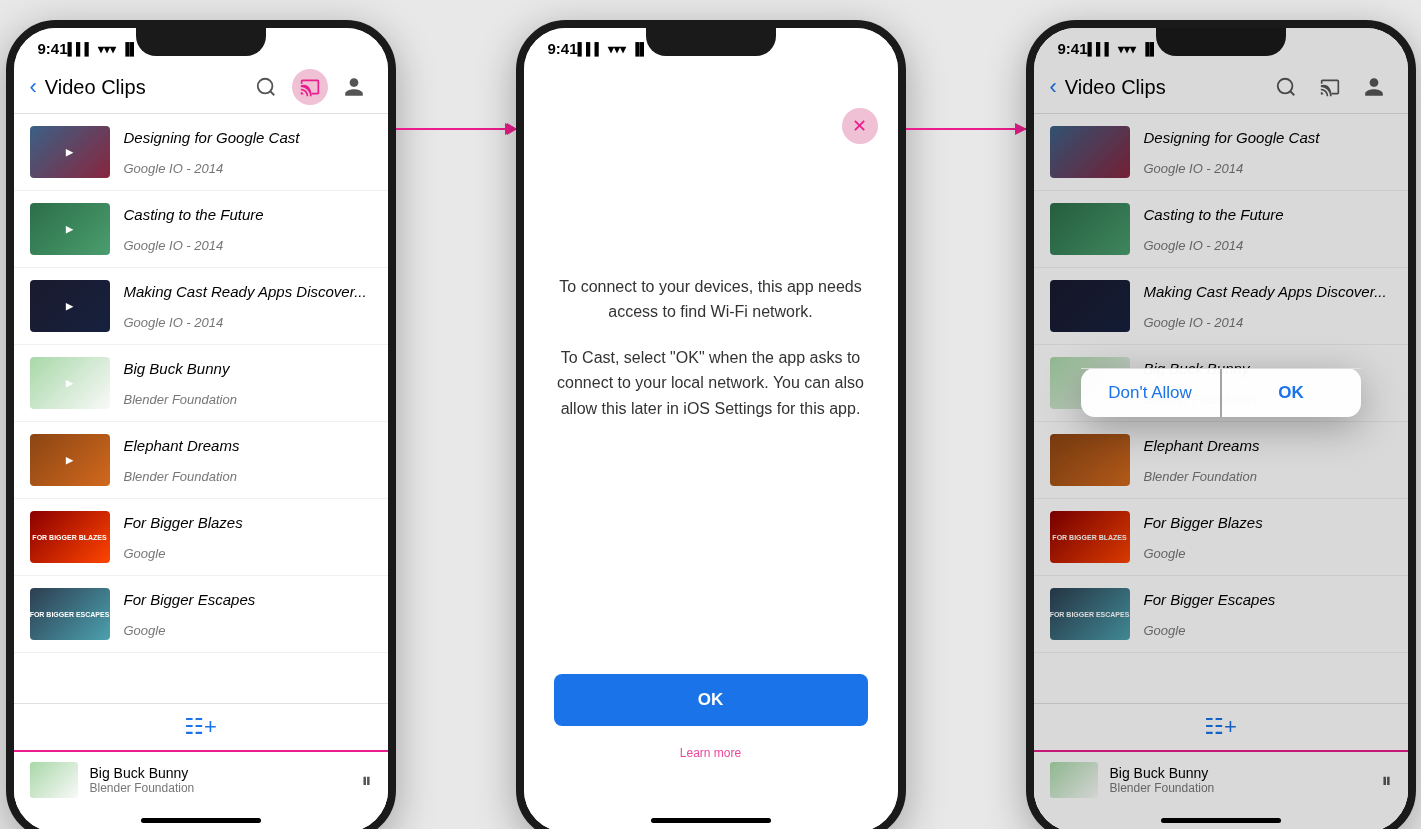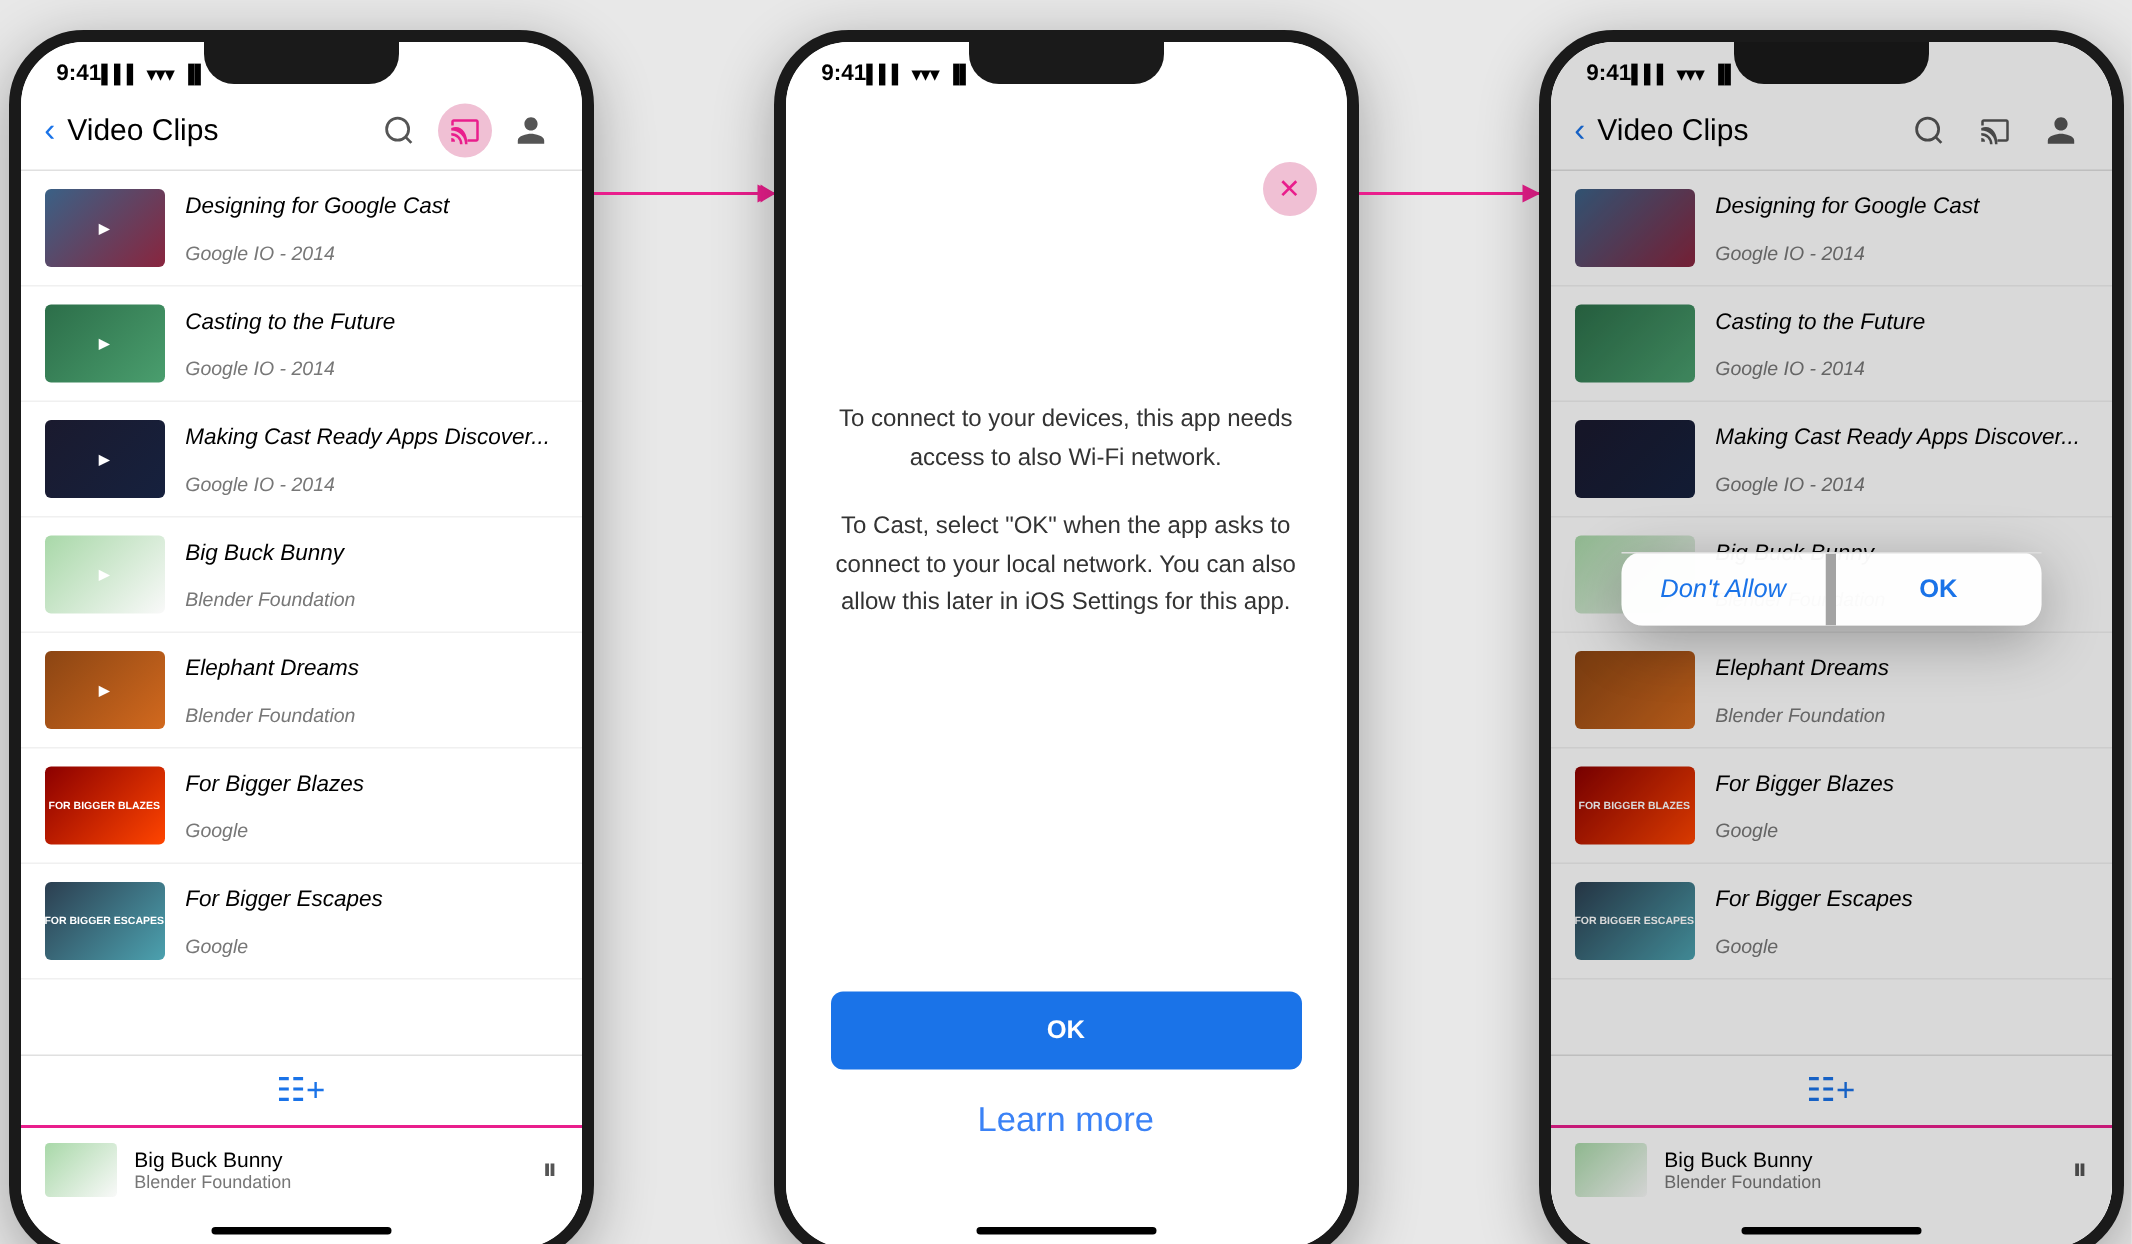--- a/index.html
+++ b/index.html
@@ -293,22 +293,22 @@
       padding: 16px;
       font-size: 17px;
       font-weight: 600;
       cursor: pointer;
       width: 100%;
     }
 
     .btn-learn {
       background: transparent;
       border: none;
-      color: #3b82f6;
-      font-size: 23px;
+      color: #ec4899;
+      font-size: 12px;
       cursor: pointer;
       padding: 8px;
     }
 
     
     .arrow-container {
       position: relative;
       width: 120px;
       height: 820px;
       flex-shrink: 0;
@@ -380,23 +380,22 @@
       padding: 14px;
       text-align: center;
       font-size: 17px;
       color: #1a73e8;
       cursor: pointer;
       border: none;
       background: transparent;
     }
 
     .alert-btn-dont {
-      border-right: 7px solid #a3a3a3;
+      border-right: 2px solid #a3a3a3;
       border-radius: 0 0 0 14px;
-      font-style: italic;
     }
 
     .alert-btn-ok {
       border-radius: 0 0 14px 0;
       font-weight: 600;
     }
 
     .dimmed-bg {
       position: absolute;
       top: 0;
@@ -567,21 +566,21 @@
           <div class="status-icons">
             <span>▌▌▌</span>
             <span>▾▾▾</span>
             <span>▐▌</span>
           </div>
         </div>
 
         <div class="close-btn">✕</div>
 
         <div class="dialog-content">
-          <div class="dialog-body">To connect to your devices, this app needs access to also Wi-Fi network.</div>
+          <div class="dialog-body">To connect to your devices, this app needs access to find Wi-Fi network.</div>
           <div class="dialog-body">To Cast, select "OK" when the app asks to connect to your local network. You can also allow this later in iOS Settings for this app.</div>
         </div>
 
         <div class="dialog-footer-content">
           <button class="btn-ok">OK</button>
           <button class="btn-learn">Learn more</button>
         </div>
 
         <div class="home-indicator">
           <div class="home-bar"></div>

